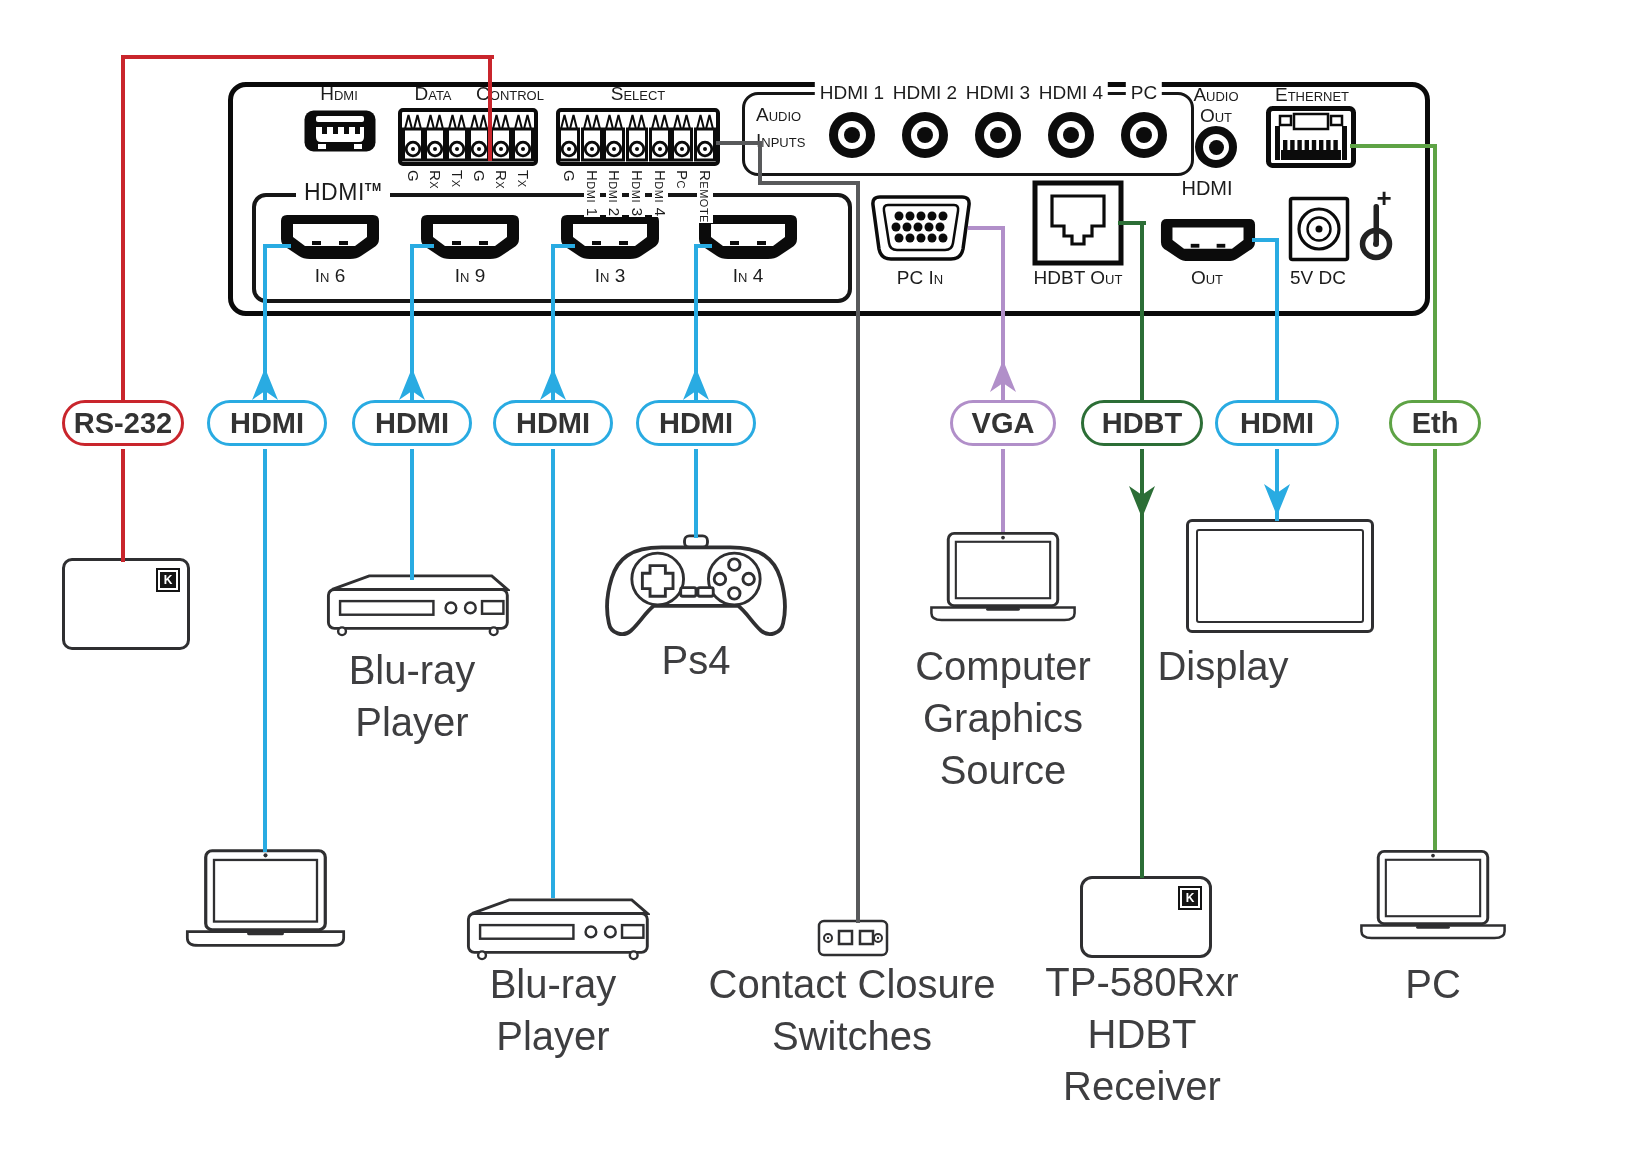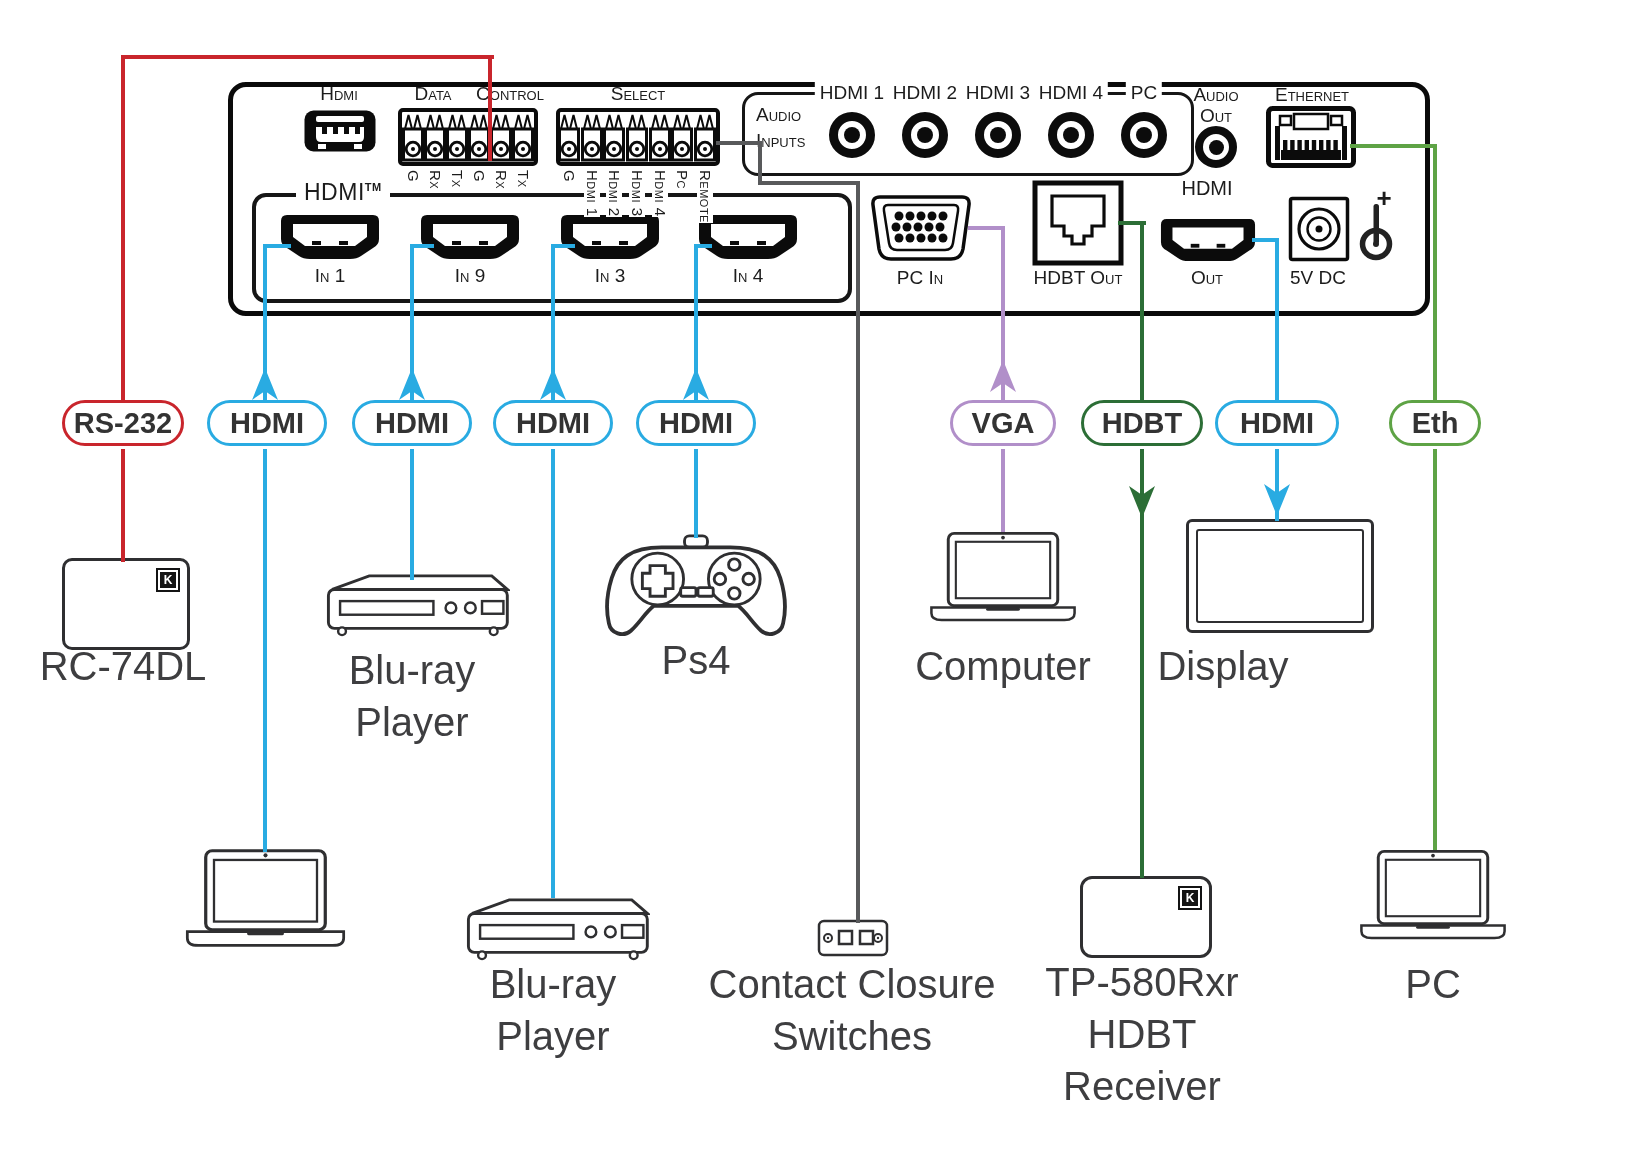--- a/index.html
+++ b/index.html
@@ -183,21 +183,21 @@
   </svg>
   <svg class="port" style="left:418px;top:212px" width="104" height="50" viewBox="0 0 104 50">
       <use href="#hdmiport"></use>
     </svg>
   <svg class="port" style="left:558px;top:212px" width="104" height="50" viewBox="0 0 104 50">
       <use href="#hdmiport"></use>
     </svg>
   <svg class="port" style="left:696px;top:212px" width="104" height="50" viewBox="0 0 104 50">
       <use href="#hdmiport"></use>
     </svg>
-  <div class="plabel" style="left:330px;top:265px">In 1</div>
+  <div class="plabel" style="left:330px;top:265px">In 6</div>
   <div class="plabel" style="left:470px;top:265px">In 9</div>
   <div class="plabel" style="left:610px;top:265px">In 3</div>
   <div class="plabel" style="left:748px;top:265px">In 4</div>
 
   <div class="group-audio"></div>
   <div class="plabel" style="left:756px;top:102px;transform:none;line-height:26px;z-index:3">
     <div>Audio</div>
     <div>Inputs</div>
   </div>
   <div class="plabel onborder" style="left:852px;top:82px">HDMI 1</div>
@@ -379,32 +379,31 @@
   <div class="devbox" style="left:1080px;top:876px;width:126px;height:76px;border-radius:12px">
     <div class="klogo">
         <div class="kin">K</div>
       </div>
   </div>
 
   <svg class="port" style="left:1353px;top:846px" width="160" height="100" viewBox="0 0 190 112">
       <use href="#laptop"></use>
     </svg>
 
-  <div class="cap" style="left:23px;top:640px;width:200px">
-    <div>RC-74DL</div>
-  </div>
   <div class="cap" style="left:312px;top:644px;width:200px">
     <div>Blu-ray</div>
     <div>Player</div>
   </div>
   <div class="cap" style="left:596px;top:634px;width:200px">
     <div>Ps4</div>
   </div>
   <div class="cap" style="left:903px;top:640px;width:200px">
     <div>Computer</div>
+    <div>Graphics</div>
+    <div>Source</div>
   </div>
   <div class="cap" style="left:1123px;top:640px;width:200px">
     <div>Display</div>
   </div>
   <div class="cap" style="left:453px;top:958px;width:200px">
     <div>Blu-ray</div>
     <div>Player</div>
   </div>
   <div class="cap" style="left:702px;top:958px;width:300px">
     <div>Contact Closure</div>

